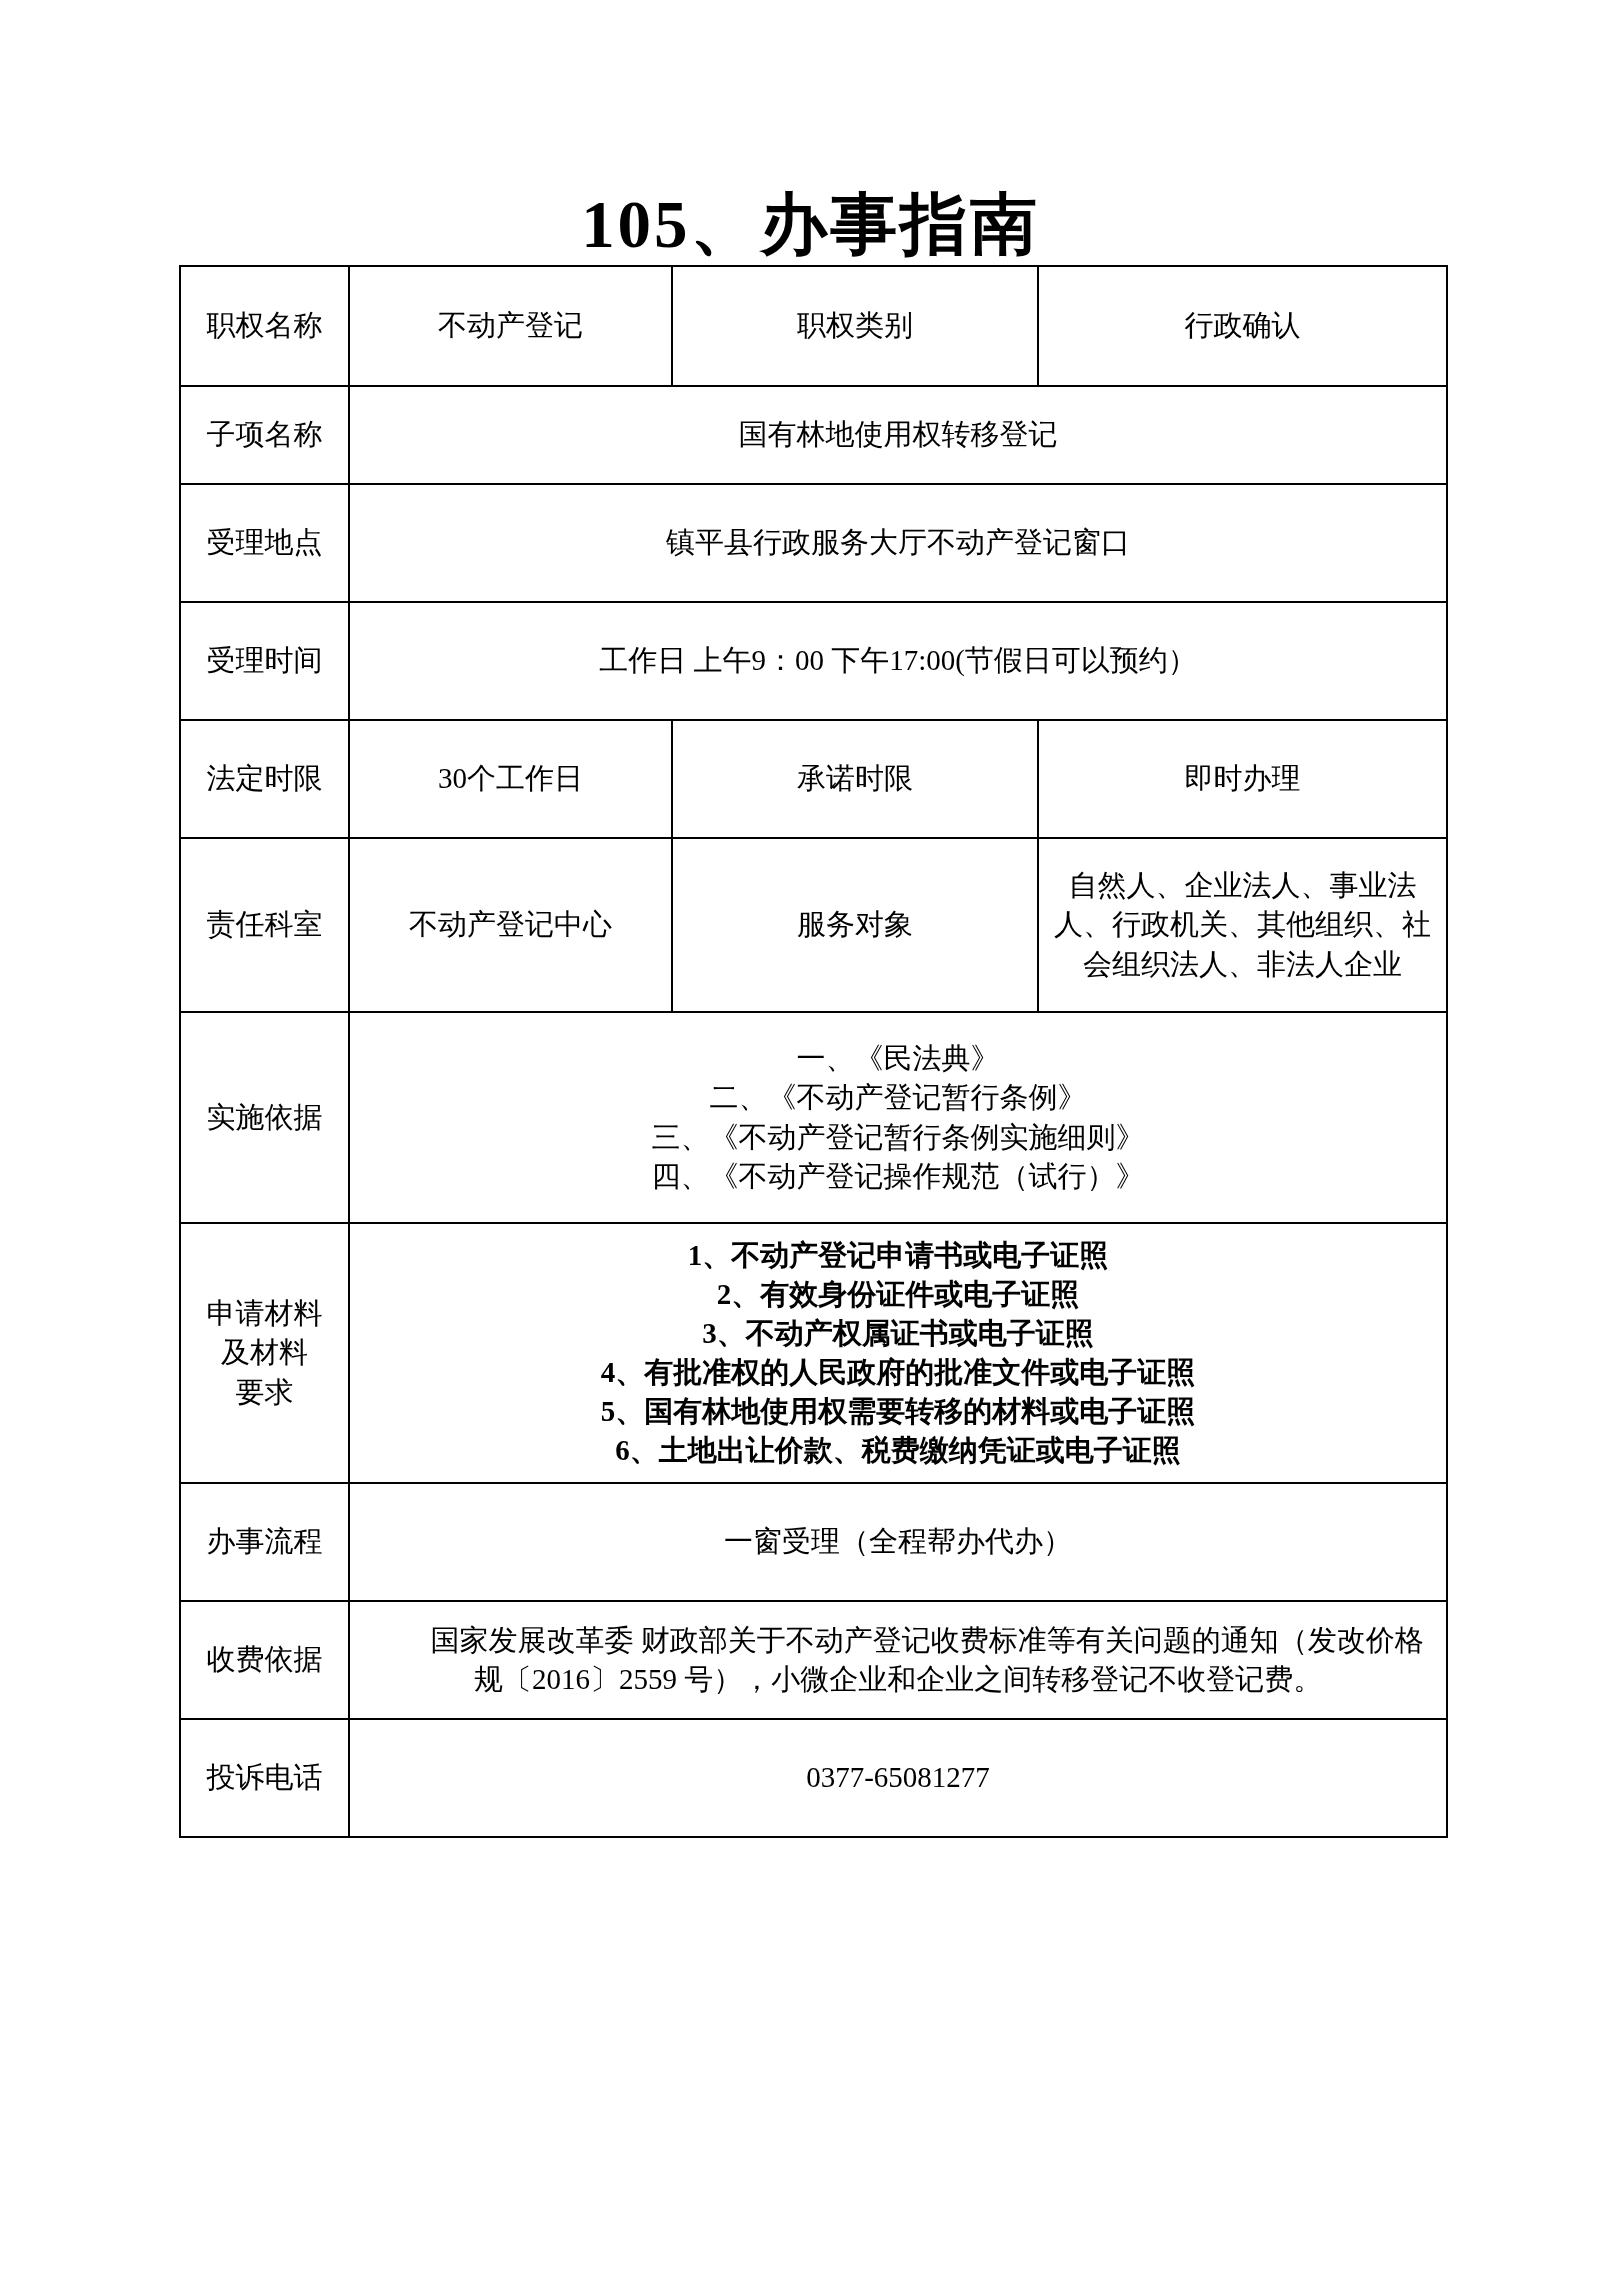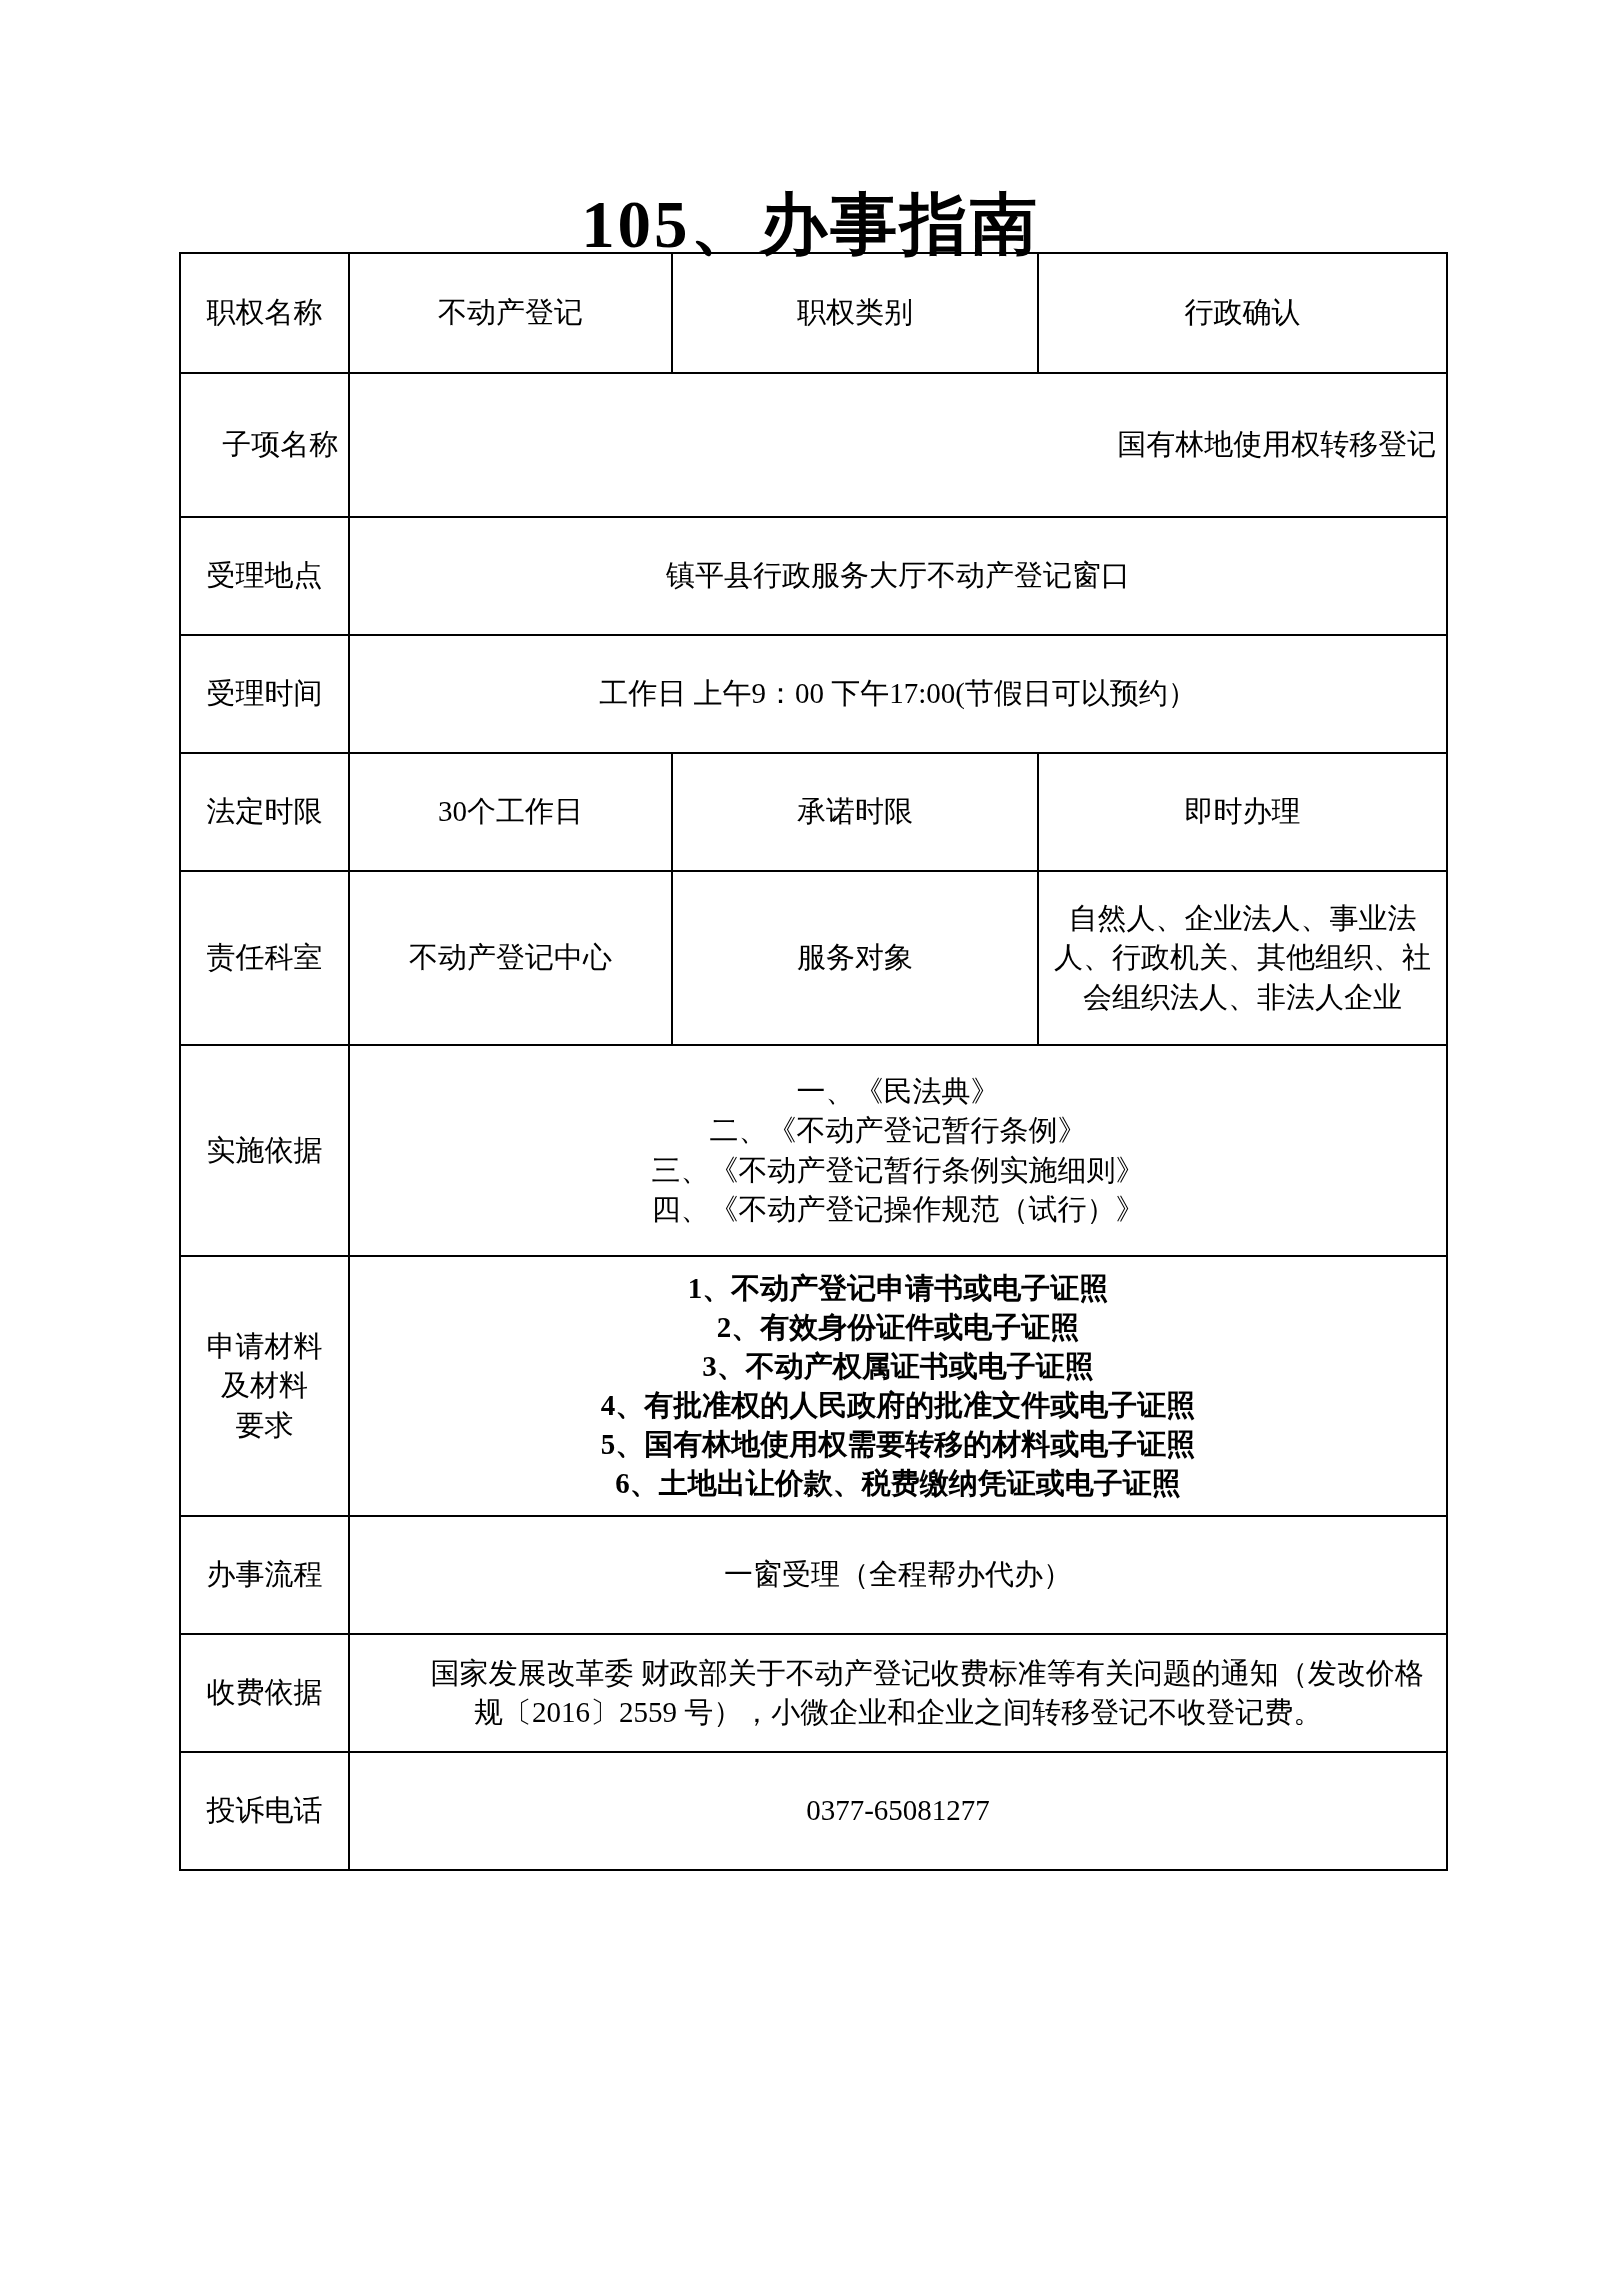--- a/index.html
+++ b/index.html
@@ -18,40 +18,40 @@
     left:0;
     width:100%;
     margin:0;
     text-align:center;
     font-size:67px;
     font-weight:bold;
     letter-spacing:2.9px;
   }
   table.guide {
     position:absolute;
-    top:252px;
+    top:265px;
     left:179px;
     width:1266px;
     border-collapse:collapse;
     table-layout:fixed;
     padding-left:36px;
   }
   table.guide td {
     border:2px solid #000000;
     font-size:29px;
     line-height:1.35;
     text-align:center;
     vertical-align:middle;
     padding:3.9px 9.8px;
     box-sizing:border-box;
     overflow:hidden;
   }
   
   tr.r1  td { height:120px; }
-  tr.r2  td { height:144px;text-align:right; }
+  tr.r2  td { height:98px; }
   tr.r3  td { height:118px; }
   tr.r4  td { height:118px; }
   tr.r5  td { height:118px; }
   tr.r6  td { height:116px; }
   tr.r7  td { height:174px; }
   tr.r8  td { height:211px;border-radius:12px; }
   tr.r9  td { height:260px; }
   tr.r10 td { height:118px; }
   tr.r11 td { height:118px; }
   tr.r12 td { height:118px;text-align:center; }

